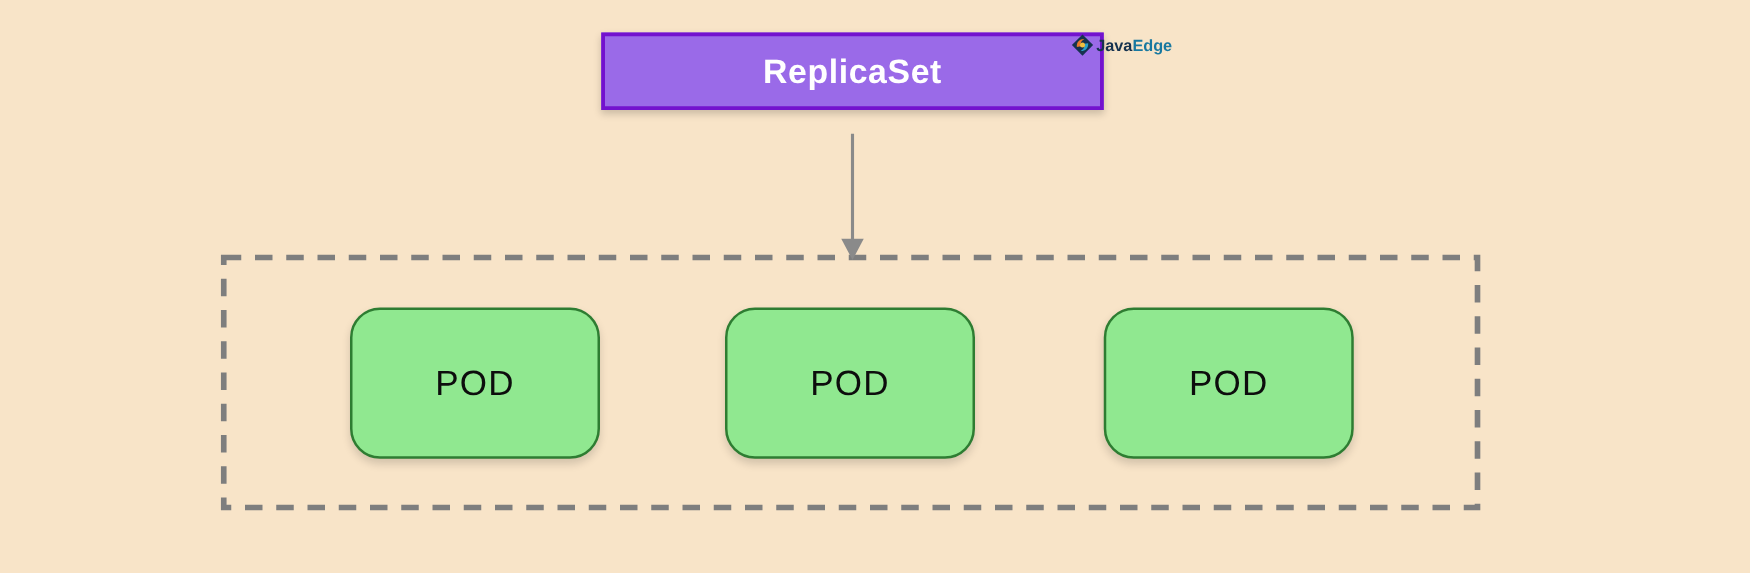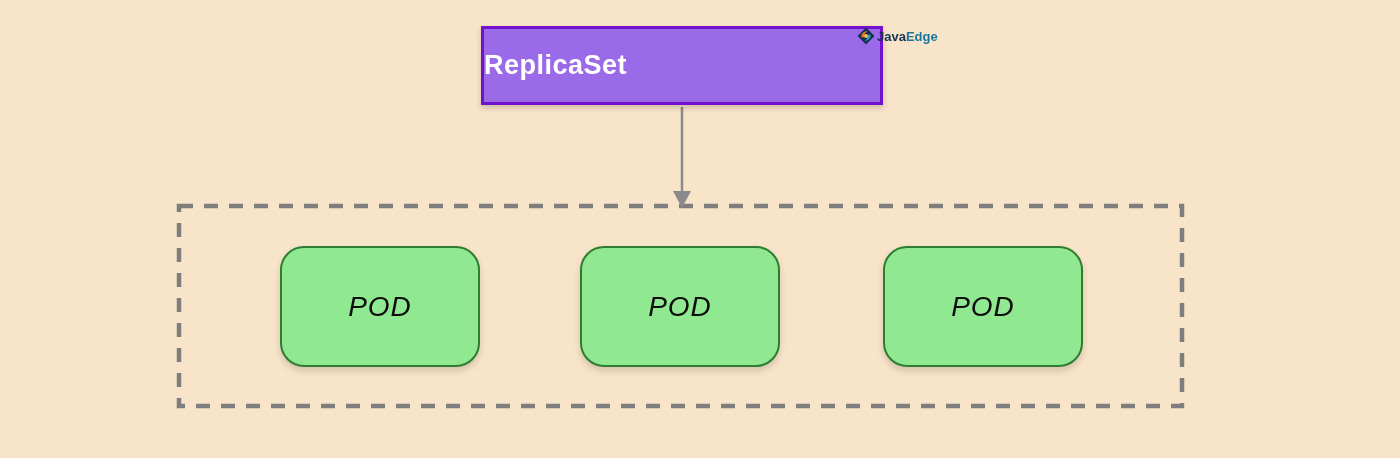--- a/index.html
+++ b/index.html
@@ -14,27 +14,27 @@
     width: 1400px;
     height: 458px;
     background: #f8e4c8;
   }
   
   .replicaset-box {
     position: absolute;
     left: 481px;
     top: 26px;
     width: 402px;
-    height: 79px;
+    height: 62px;
     background: #9a6ae8;
     border: 3px solid #7312ce;
     box-shadow: 0 3px 6px rgba(0,0,0,0.18);
     display: flex;
     align-items: center;
-    justify-content: flex-start;
+    justify-content: center;
   }
   .replicaset-box .node-label {
     color: #ffffff;
     font-size: 27px;
     font-weight: bold;
     letter-spacing: 0.5px;
   }
   
   .watermark {
     position: absolute;
@@ -66,21 +66,20 @@
     top: 246px;
     width: 200px;
     height: 121px;
     background: #90e890;
     border: 2px solid #2e7d32;
     border-radius: 24px;
     box-shadow: 0 4px 7px rgba(0,0,0,0.15);
     display: flex;
     align-items: center;
     justify-content: center;
-    font-style: italic;
   }
   .pod-box .node-label {
     color: #0d0d0d;
     font-size: 28px;
     letter-spacing: 1px;
   }
   .pod-1 { left: 280px; }
   .pod-2 { left: 580px; }
   .pod-3 { left: 883px; }
 </style>

